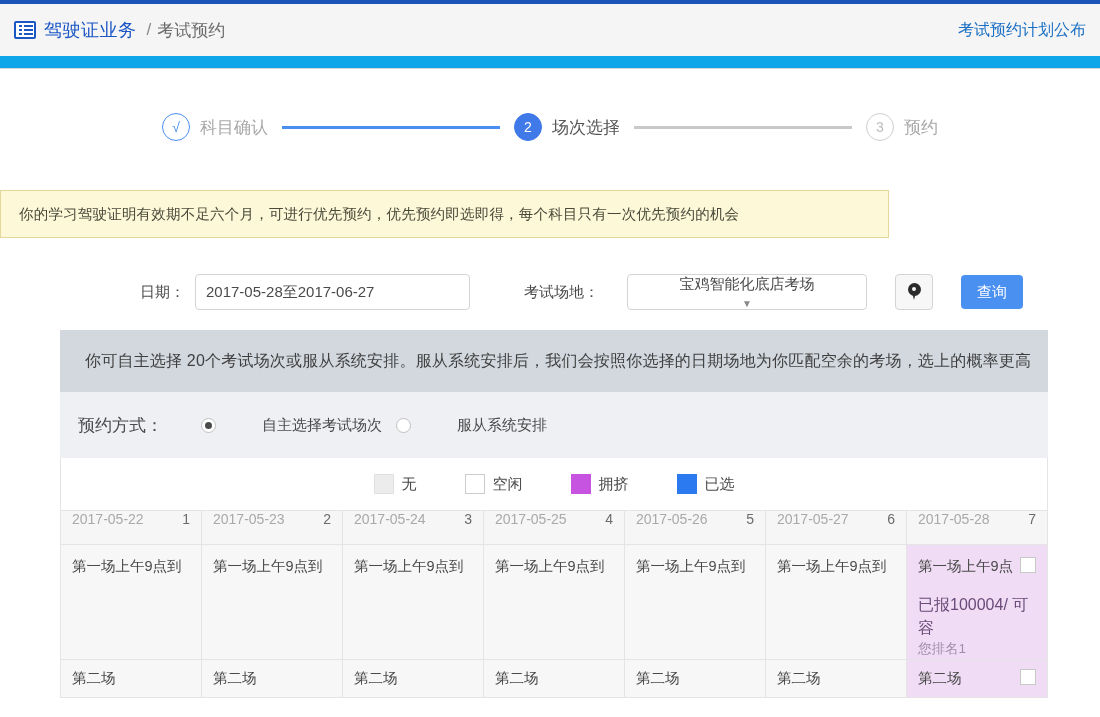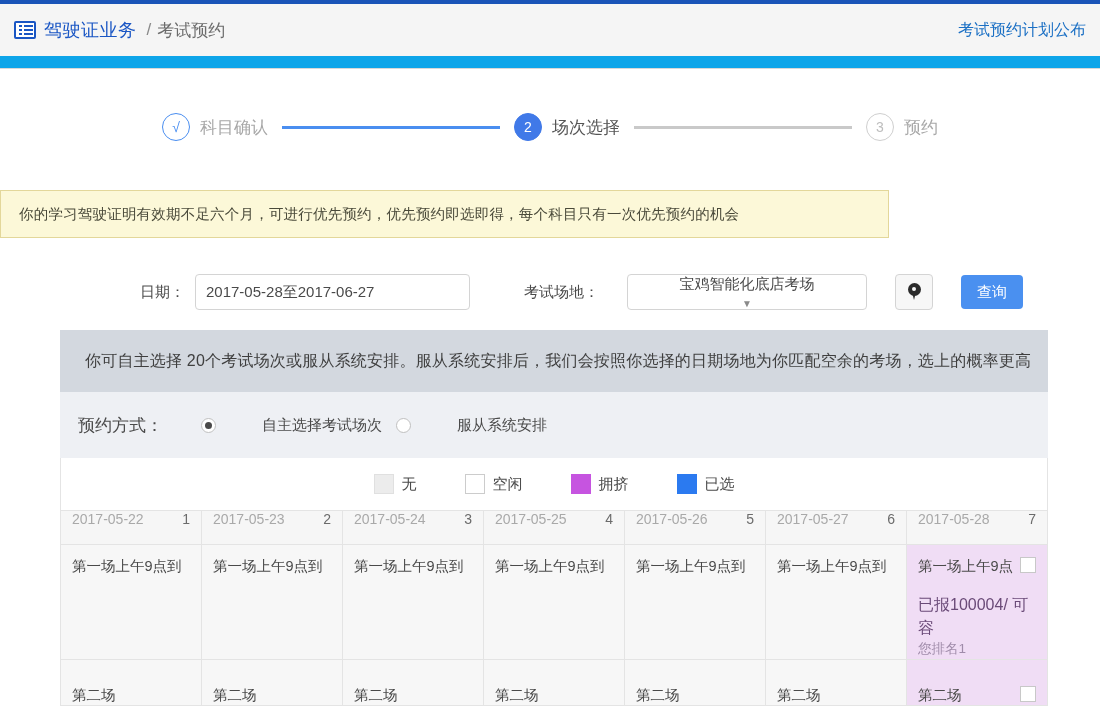--- a/index.html
+++ b/index.html
@@ -169,21 +169,21 @@
     height: 34px; background: #f6f6f6; font-weight: normal;
     padding: 0 11px;
   }
   .th-inner { display: flex; align-items: center; justify-content: space-between; }
   .th-date { font-size: 14px; color: #a9a9a9; }
   .th-num { font-size: 14px; color: #6b6b6b; }
   td.slot {
     height: 108px; background: #f7f7f7; padding: 12px 11px 0 11px;
   }
   td.slot.purple { background: #f0ddf5; }
-  td.slot2 { height: 38px; background: #f7f7f7; padding: 26px 11px 0 11px; }
+  td.slot2 { height: 38px; background: #f7f7f7; padding: 9px 11px 0 11px; }
   td.slot2.purple { background: #f0ddf5; }
   .slot-head { display: flex; align-items: flex-start; justify-content: space-between; }
   .slot-title { font-size: 14.5px; color: #4a4a4a; line-height: 1.3; }
   .chk {
     width: 16px; height: 16px; border: 1px solid #c8c8c8; background: #fff;
     flex: none; margin-left: 4px; cursor: pointer;
   }
   .slot-sub {
     font-size: 16px; color: #6a4a78; margin-top: 17px; line-height: 1.45;
   }

